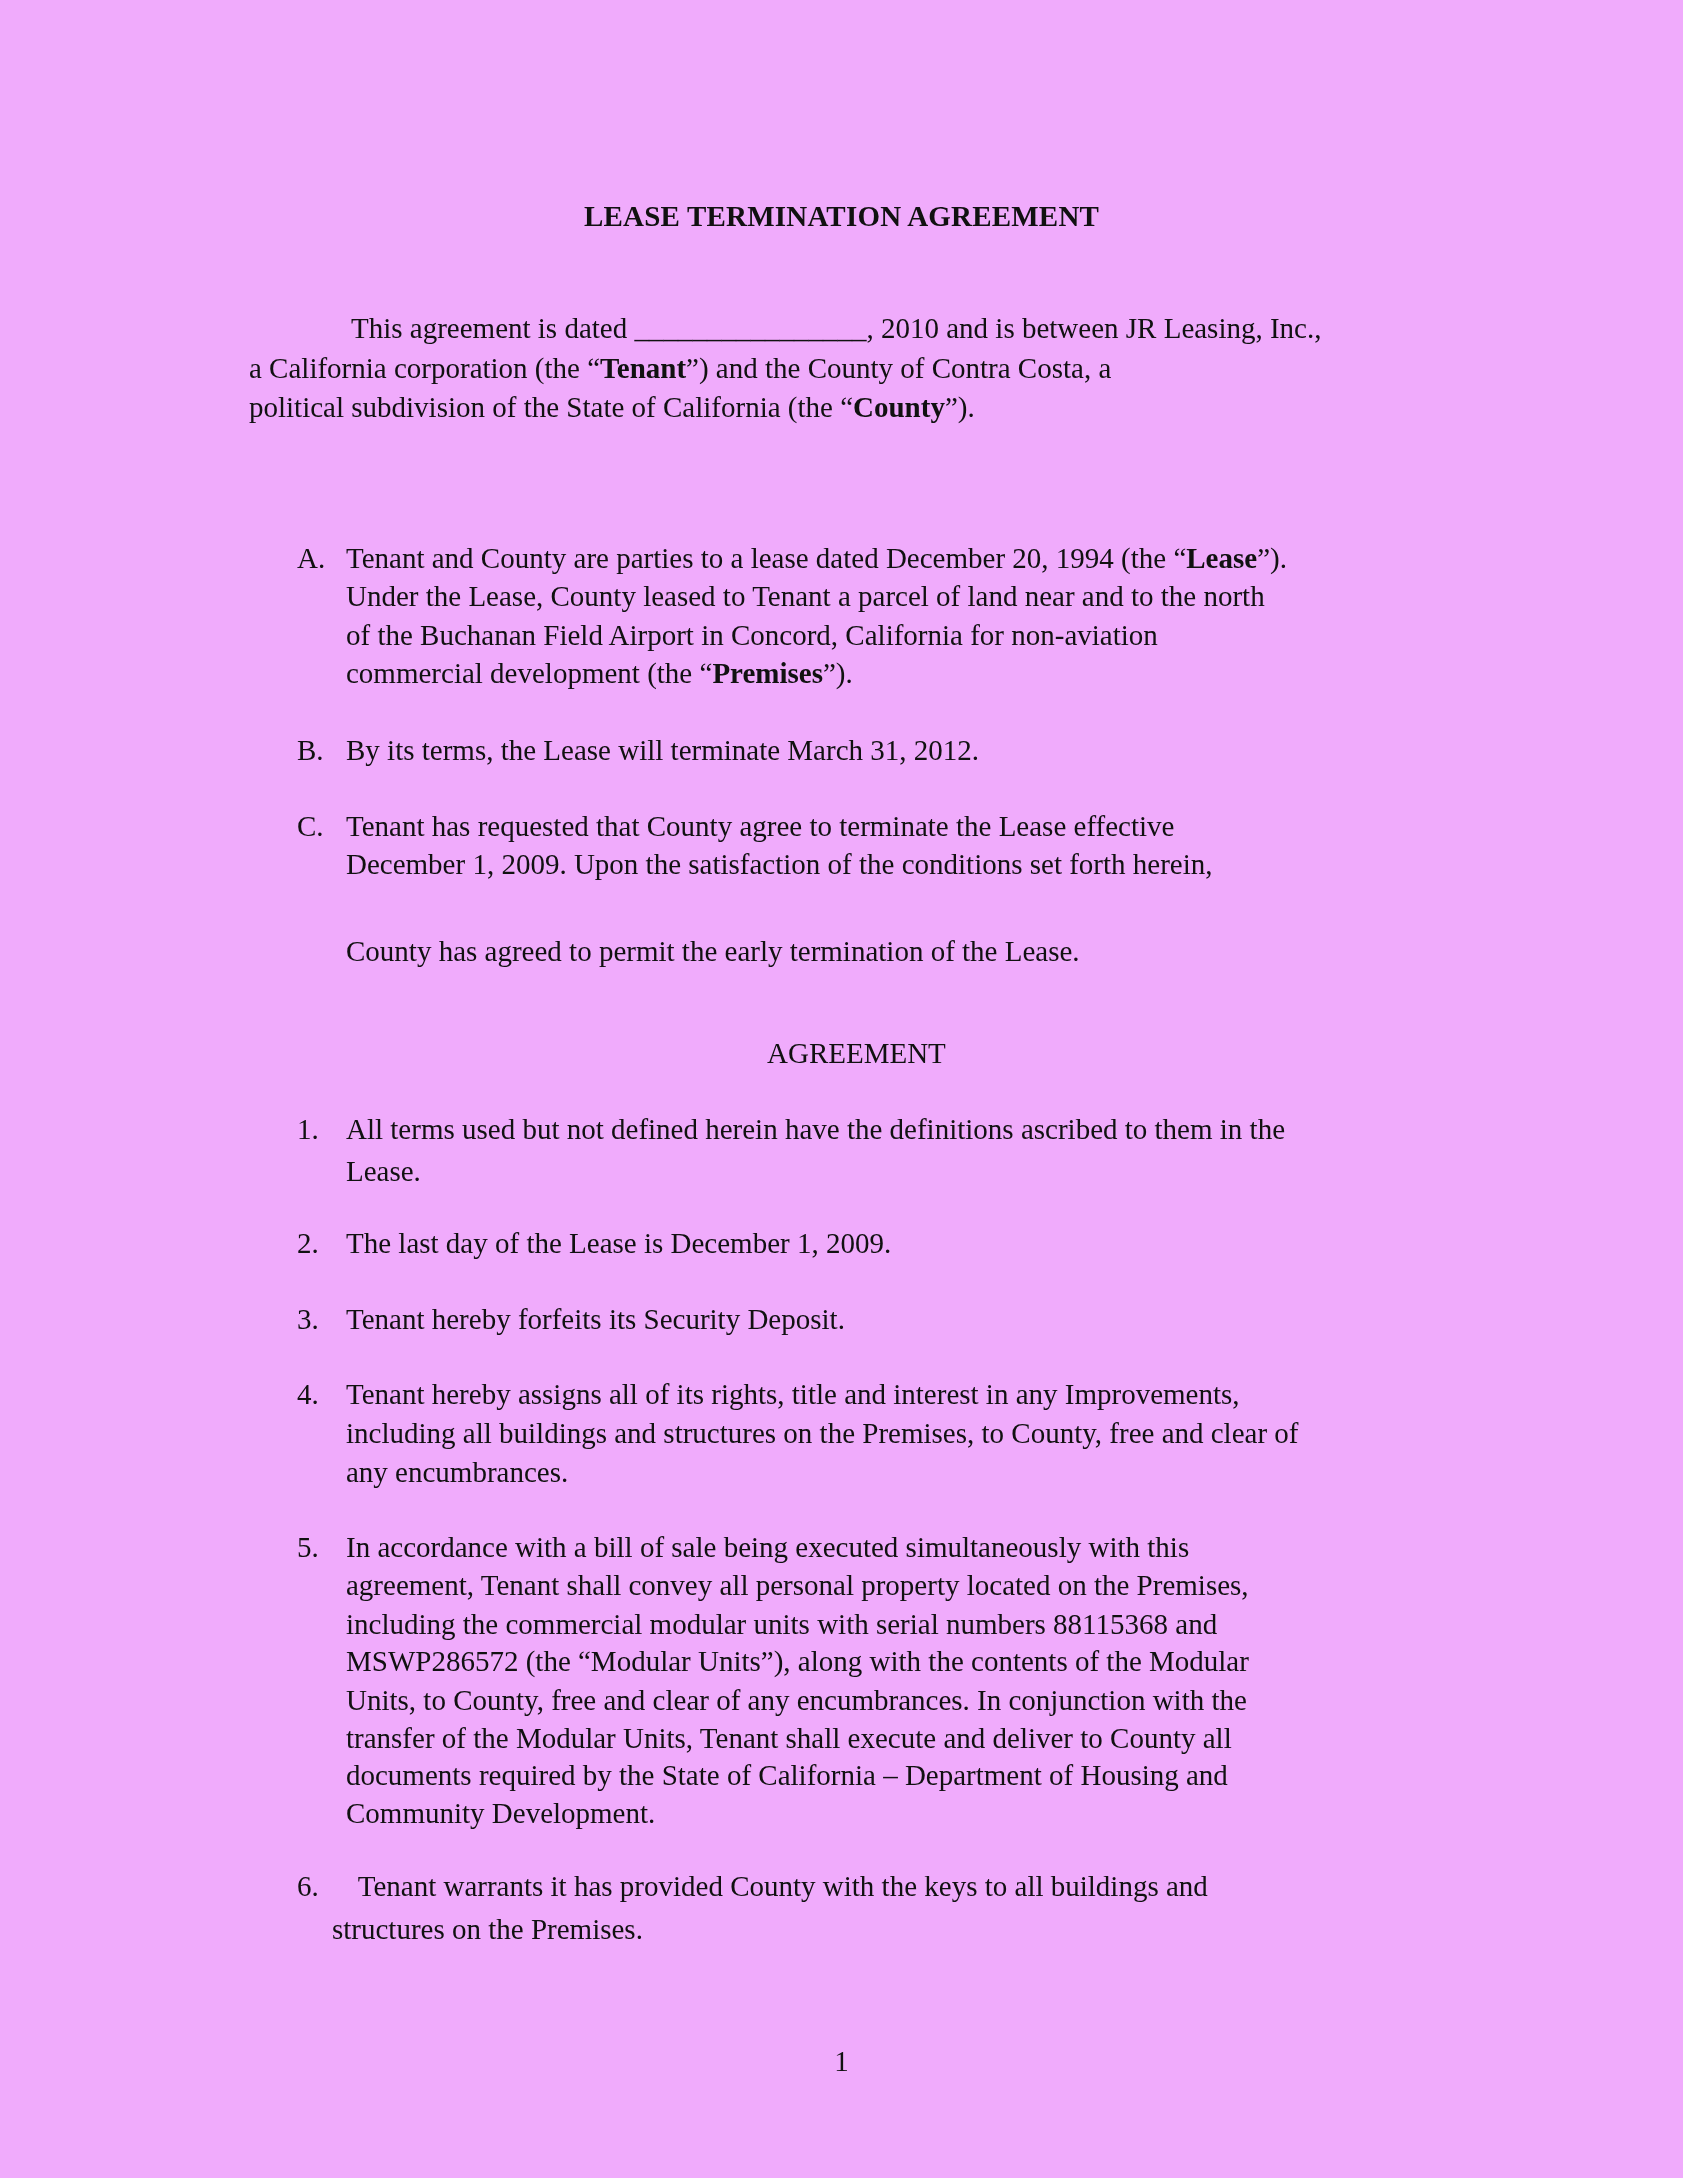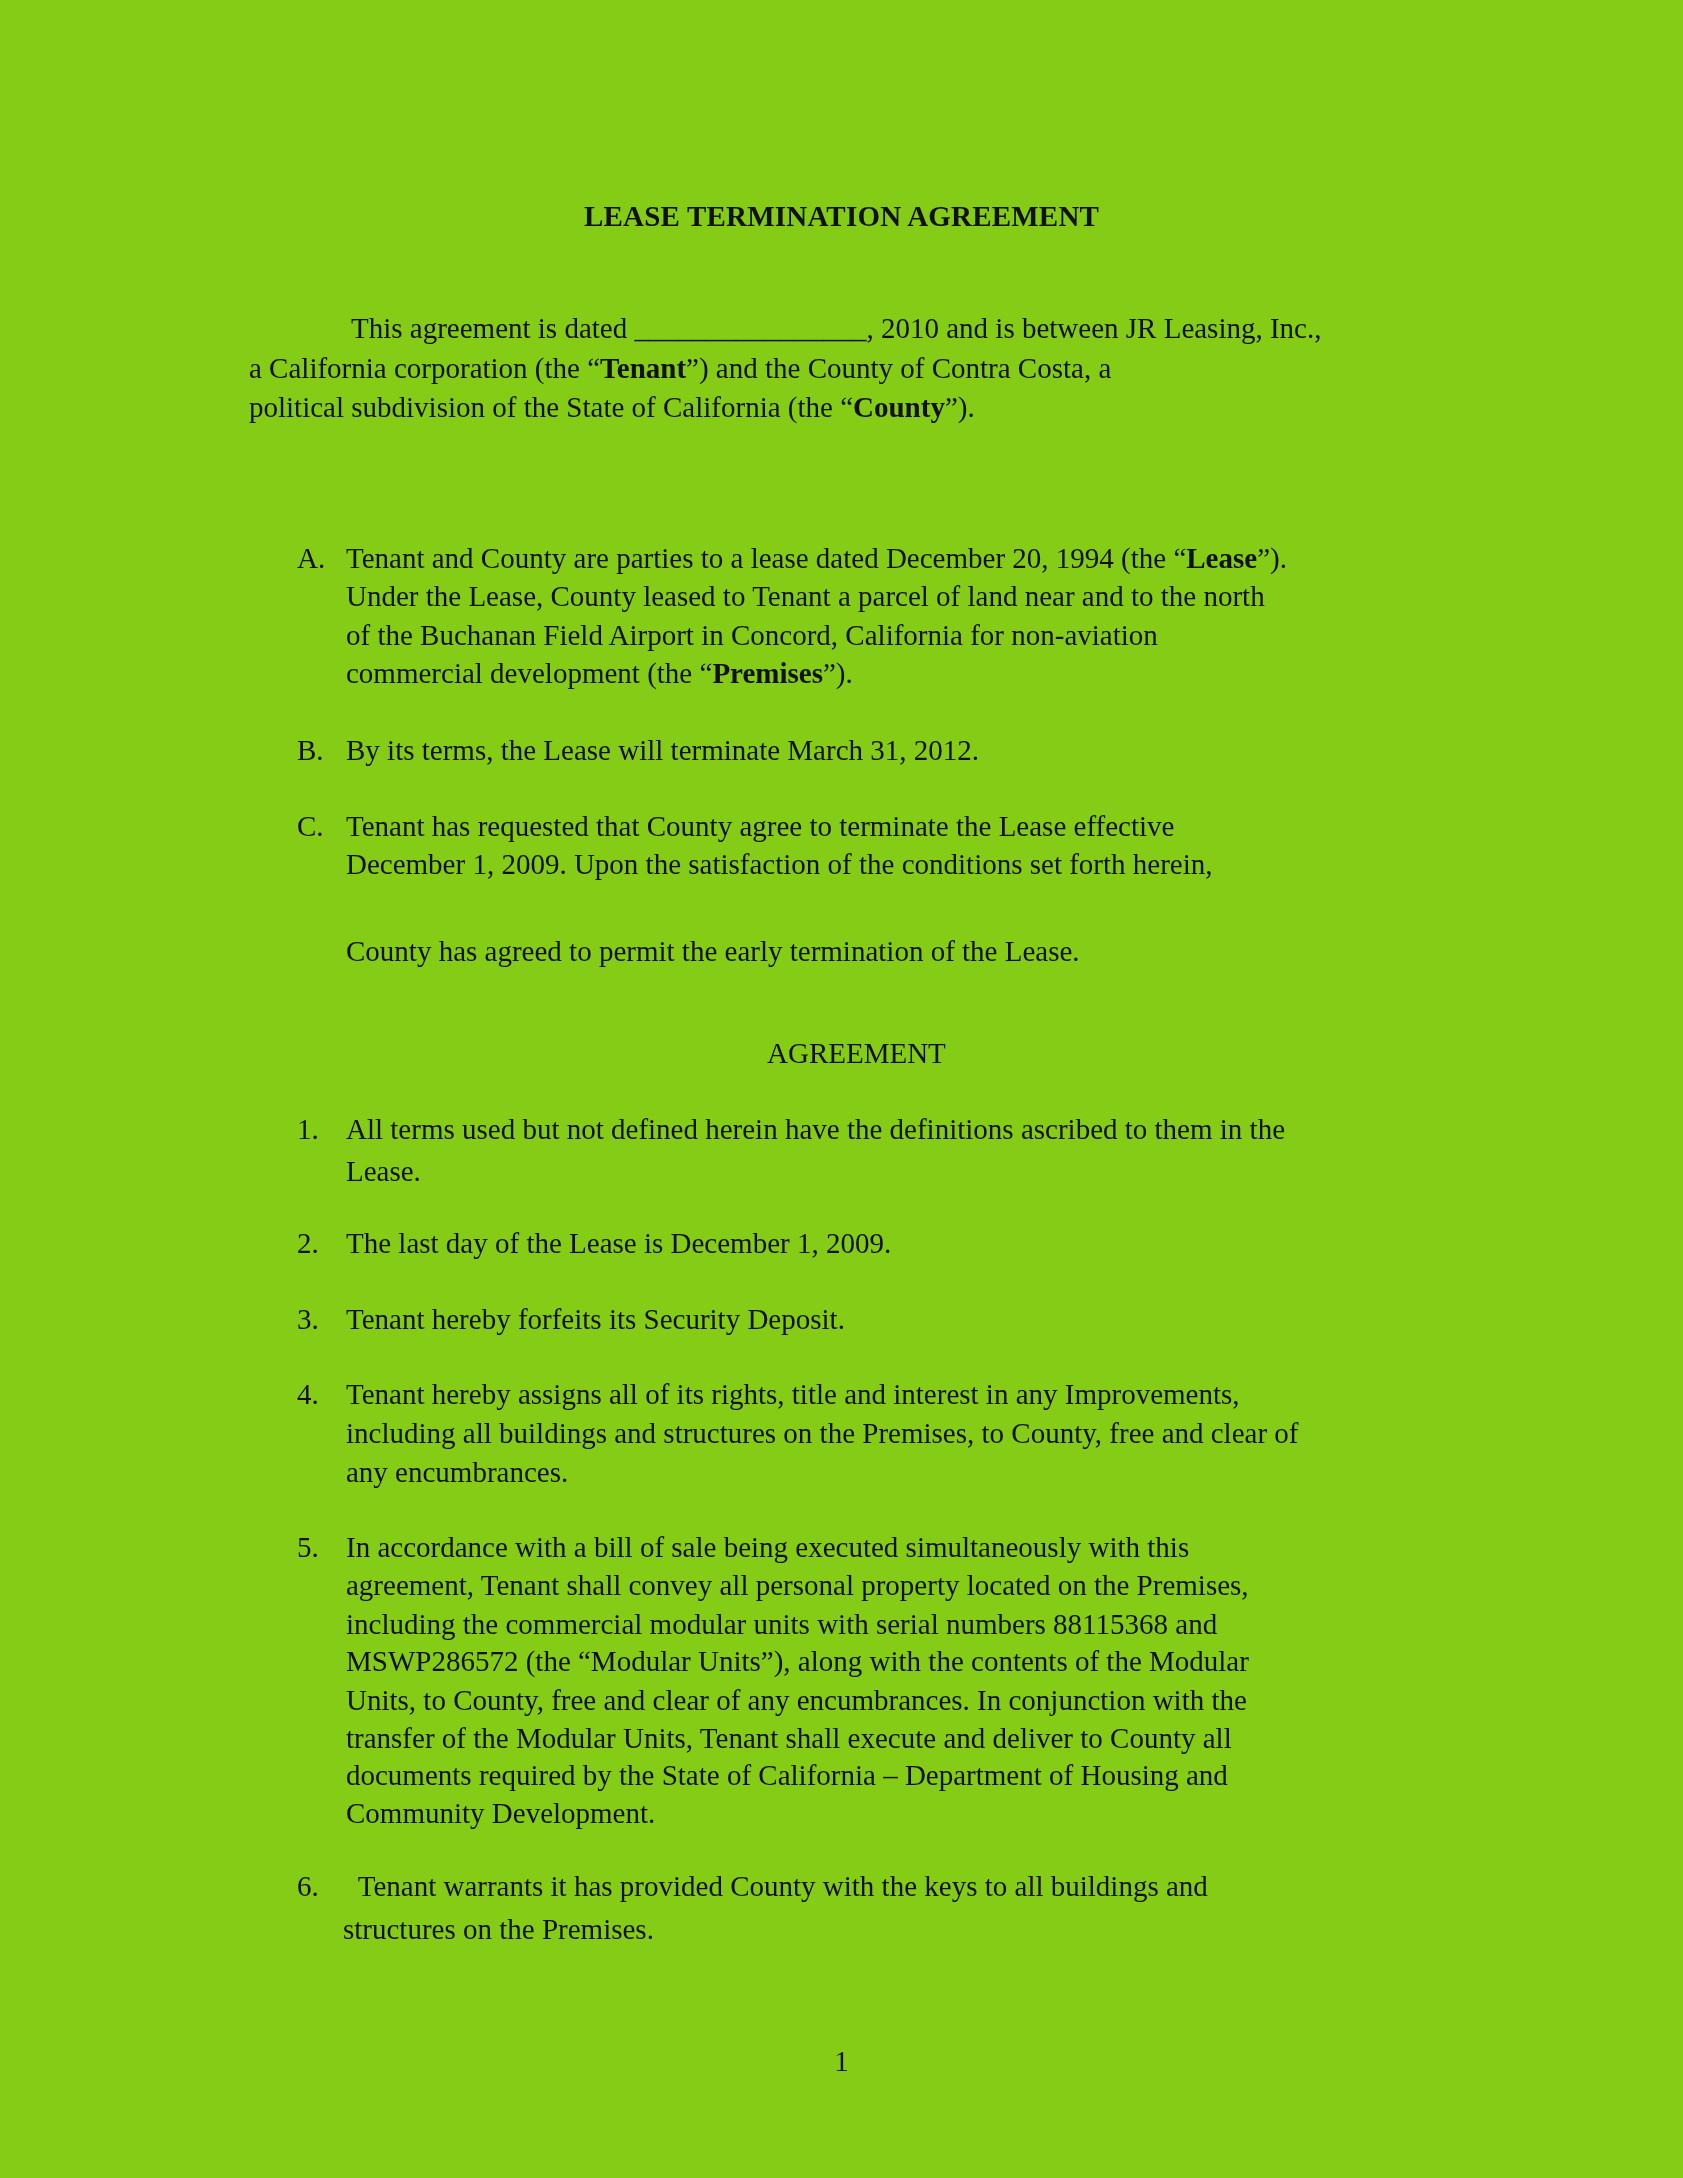--- a/index.html
+++ b/index.html
@@ -1,19 +1,19 @@
 <!DOCTYPE html>
 <html><head>
 <meta charset="utf-8">
 <style>
   html, body { margin: 0; padding: 0; background: #ffffff; }
   body { width: 1683px; height: 2178px; position: relative; overflow: hidden; }
   .page {
     position: absolute; left: 0; top: 0; width: 1683px; height: 2178px;
-    background: #84cc16; color: #111111;
+    background: #f0abfc; color: #111111;
     font-family: "Liberation Serif", "DejaVu Serif", serif;
     font-size: 29px; line-height: 40px;
   }
   .ln { position: absolute; white-space: pre; height: 40px; }
   .center { left: 0; width: 1683px; text-align: center; }
   .title { font-weight: bold; font-size: 29px; letter-spacing: 0.2px; }
   .heading { font-size: 29px; }
   b { font-weight: bold; }
   .label { position: absolute; white-space: pre; height: 40px; }
 </style>
@@ -85,19 +85,19 @@
     <div class="ln" style="left:346px; top:1641px;">MSWP286572 (the “Modular Units”), along with the contents of the Modular</div>
     <div class="ln" style="left:346px; top:1680px;">Units, to County, free and clear of any encumbrances. In conjunction with the</div>
     <div class="ln" style="left:346px; top:1718px;">transfer of the Modular Units, Tenant shall execute and deliver to County all</div>
     <div class="ln" style="left:346px; top:1755px;">documents required by the State of California – Department of Housing and</div>
     <div class="ln" style="left:346px; top:1793px;">Community Development.</div>
   </div>
 
   <div>
     <div class="label" style="left:297px; top:1866px;">6.</div>
     <div class="ln" style="left:351px; top:1866px;"> Tenant warrants it has provided County with the keys to all buildings and</div>
-    <div class="ln" style="left:343px; top:1909px;">structures on the Premises.</div>
+    <div class="ln" style="left:332px; top:1909px;">structures on the Premises.</div>
   </div>
 
   <div class="ln center" style="top:2041px;">1</div>
 
 </div>
 
 
 </body></html>

